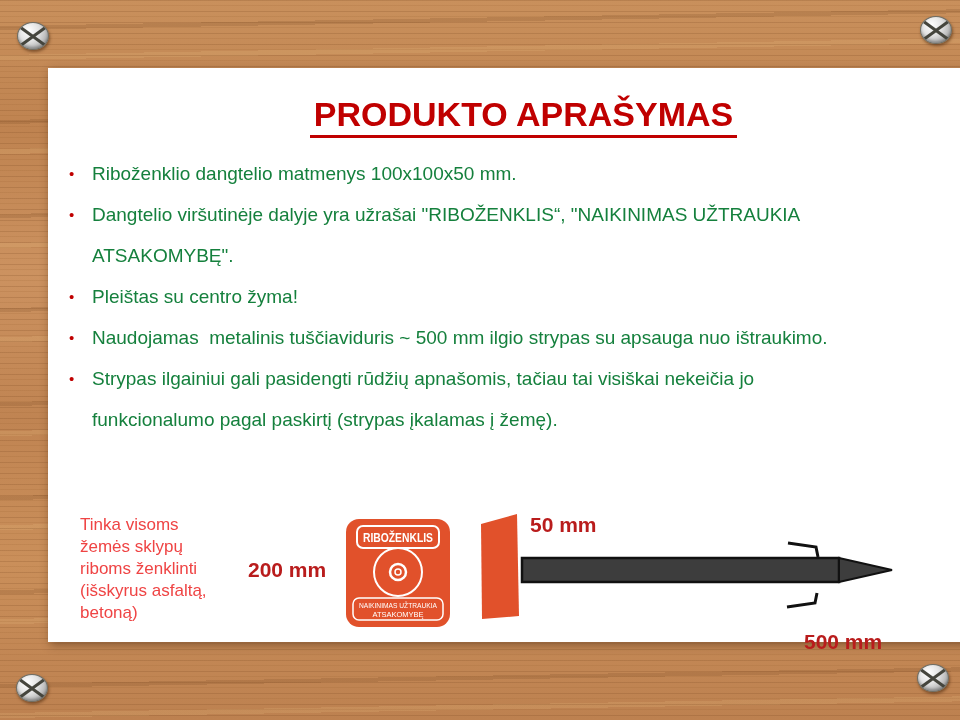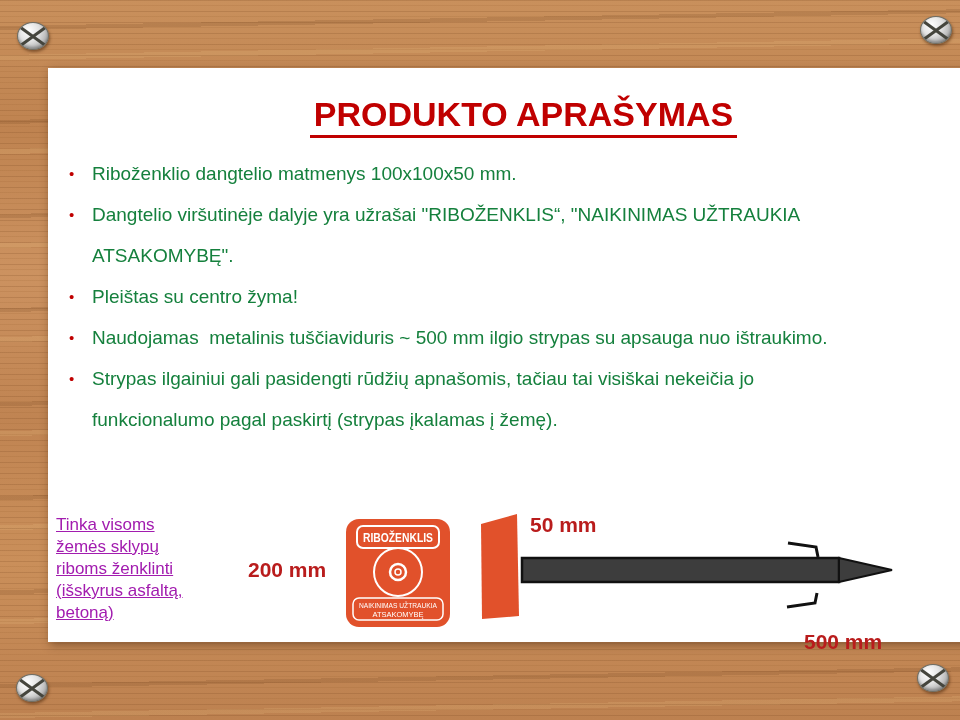--- a/index.html
+++ b/index.html
@@ -52,22 +52,22 @@
     position:relative;padding-left:44px;color:#15803d;
     font-size:19px;line-height:41px;
   }
   ul.bullets li::before{
     content:'•';position:absolute;left:21px;top:0;
     font-size:15px;line-height:41px;color:#c00000;
   }
   .btext{white-space:pre;}
 
   .note{
-    position:absolute;left:8px;top:446px;width:175px;
-    color:#a21caf;font-size:17px;line-height:22px;white-space:pre-line;text-decoration:underline;
+    position:absolute;left:32px;top:446px;width:175px;
+    color:#ef4444;font-size:17px;line-height:22px;white-space:pre-line;
   }
   .dim-label{
     position:absolute;color:#b91c1c;font-size:21px;font-weight:bold;line-height:22px;
   }
   .dim-100{left:200px;top:491px;}
   .dim-50{left:482px;top:446px;}
   .dim-500{left:756px;top:535px;margin-top:28px;}
   .cap-icon{position:absolute;left:298px;top:451px;}
   .cap-quad{position:absolute;left:432px;top:445px;}
   .rod{position:absolute;left:472px;top:467px;}

